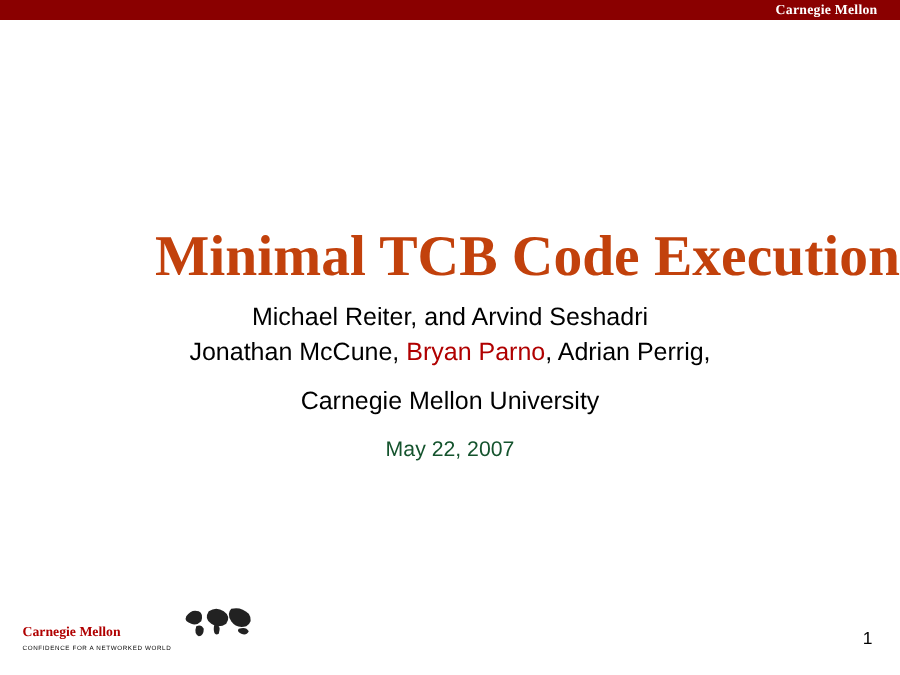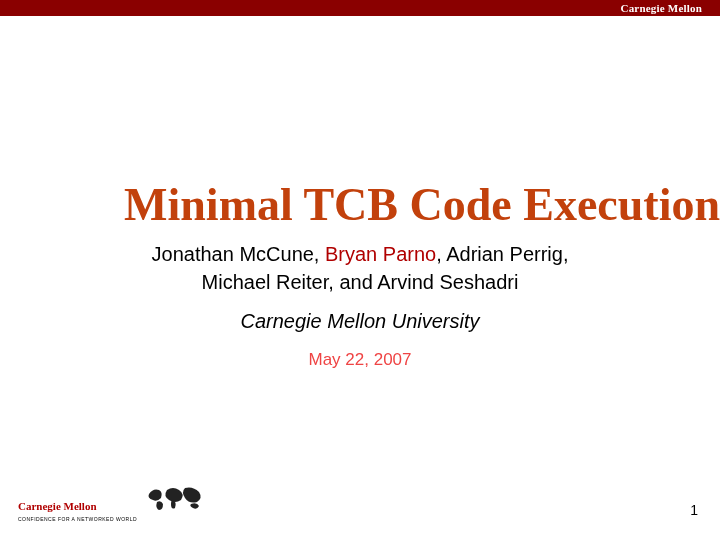--- a/index.html
+++ b/index.html
@@ -50,32 +50,31 @@
     color: #000;
     line-height: 1.4;
   }
   .authors .hl { color: #b00000; }
   .affiliation {
     position: absolute;
     top: 310px;
     left: 0;
     width: 100%;
     text-align: center;
-    font-style: italic;
     font-size: 20px;
     color: #000;
   }
   .date {
     position: absolute;
     top: 350px;
     left: 0;
     width: 100%;
     text-align: center;
     font-size: 17px;
-    color: #ef4444;
+    color: #14532d;
   }
   .footer-logo {
     position: absolute;
     left: 18px;
     bottom: 18px;
     display: flex;
     align-items: flex-end;
     gap: 6px;
   }
   .logo-block { display: flex; flex-direction: column; }
@@ -117,24 +116,24 @@
 </head>
 <body>
 
 <div class="topbar">
   <span class="topbar-brand">Carnegie Mellon</span>
 </div>
 
 <h1 class="title">Minimal TCB Code Execution</h1>
 
 <div class="authors">
+  <div>Michael Reiter, and Arvind Seshadri</div>
   <div>
     <span>Jonathan McCune, </span><span class="hl">Bryan Parno</span><span>, Adrian Perrig,</span>
   </div>
-  <div>Michael Reiter, and Arvind Seshadri</div>
 </div>
 
 <div class="affiliation">Carnegie Mellon University</div>
 
 <div class="date">May 22, 2007</div>
 
 <div class="footer-logo">
   <div class="logo-block">
     <div class="logo-cm">Carnegie Mellon</div>
     <div class="logo-tag">CONFIDENCE FOR A NETWORKED WORLD</div>

